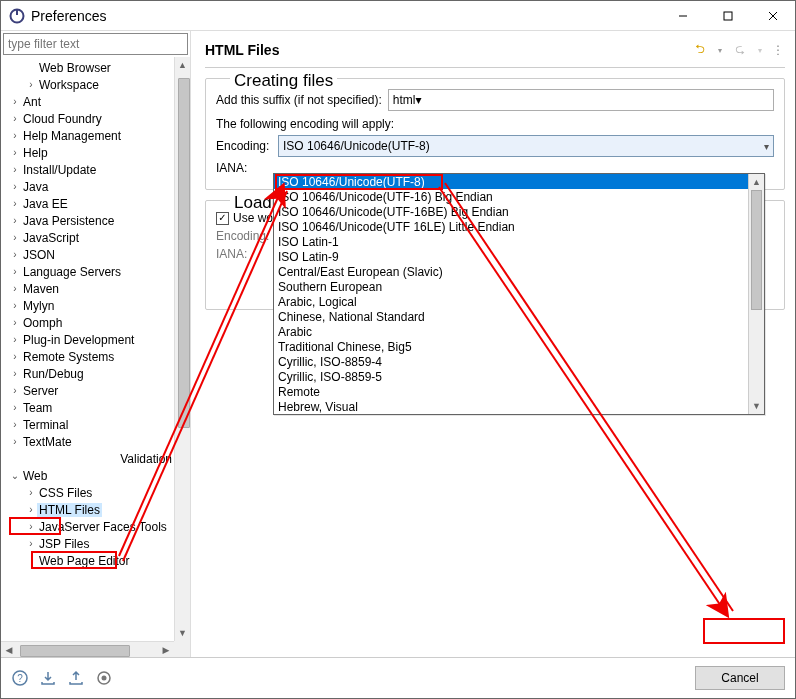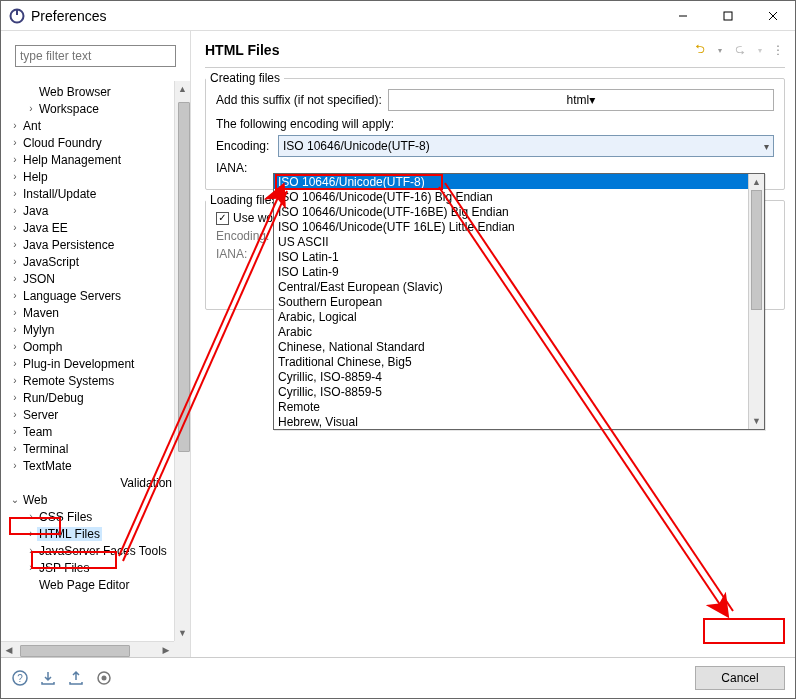--- a/index.html
+++ b/index.html
@@ -4,21 +4,21 @@
 <style>
   * { box-sizing: border-box; }
   html, body { margin:0; padding:0; font-family: "Segoe UI", Tahoma, sans-serif; font-size:12px; color:#000; background:#fff; }
   .window { width:796px; height:699px; border:1px solid #666; display:flex; flex-direction:column; position:relative; }
   .titlebar { height:30px; display:flex; align-items:center; padding:0 0 0 8px; border-bottom:1px solid #ddd; }
   .titlebar .icon { width:16px; height:16px; margin-right:6px; }
   .titlebar .title { flex:1; font-size:14px; }
   .titlebar .btn { width:45px; height:29px; display:flex; align-items:center; justify-content:center; }
   .body { flex:1; display:flex; min-height:0; }
   .sidebar { width:190px; display:flex; flex-direction:column; border-right:1px solid #ddd; }
-  .filterbox { margin:14px; }
+  .filterbox { margin:2px; }
   .filterbox input { width:100%; height:22px; padding:2px 4px; border:1px solid #888; font-size:12px; }
   .tree-wrap { flex:1; overflow:hidden; position:relative; background:#fff; }
   .tree { position:absolute; inset:0 16px 16px 0; overflow:hidden; padding:2px 0 0 2px; }
   .tree-item { display:flex; align-items:center; height:17px; padding-left:6px; white-space:nowrap; }
   .tree-item .tw { width:12px; display:inline-flex; justify-content:center; color:#555; font-size:10px; }
   .tree-item .lbl { padding:0 2px; }
   .tree-item.selected .lbl { background:#cde8ff; }
   .vscroll { position:absolute; top:0; right:0; bottom:16px; width:16px; background:#f0f0f0; border-left:1px solid #ddd; display:flex; flex-direction:column; align-items:center; }
   .vscroll .arrow { height:16px; width:100%; display:flex; align-items:center; justify-content:center; color:#666; font-size:9px; }
   .vscroll .thumb { width:12px; background:#c6c6c6; border:1px solid #aaa; margin:1px; height:70px; border-radius:1px; }
@@ -27,21 +27,21 @@
   .hscroll .thumb { height:12px; background:#c6c6c6; border:1px solid #aaa; margin:1px; width:90px; border-radius:1px; }
   .scroll-corner { position:absolute; right:0; bottom:0; width:16px; height:16px; background:#f0f0f0; }
   .main { flex:1; display:flex; flex-direction:column; padding:6px 10px 0 14px; min-width:0; }
   .main-header { display:flex; align-items:center; height:26px; }
   .main-header .h-title { font-size:14px; font-weight:600; flex:1; }
   .nav-arrows { display:flex; align-items:center; gap:2px; }
   .nav-arrows .a { width:18px; height:18px; display:flex; align-items:center; justify-content:center; font-size:12px; }
   .nav-arrows .menu-dots { width:14px; height:18px; display:flex; align-items:center; justify-content:center; color:#888; }
   .hr { border-bottom:1px solid #ccc; margin:4px 0 10px 0; }
   .group { border:1px solid #ccc; border-radius:2px; padding:10px 10px 10px 10px; margin-bottom:10px; position:relative; }
-  .group .legend { position:absolute; top:-8px; left:0; background:#fff; padding:0 4px; font-size:12px; }
+  .group .legend { position:absolute; top:-8px; left:24px; background:#fff; padding:0 4px; font-size:17px; }
   .row { display:flex; align-items:center; margin:4px 0; gap:6px; }
   .row label.k { min-width:56px; }
   .select { flex:1; height:22px; border:1px solid #7a98b3; background:#e9f1fb; display:flex; align-items:center; justify-content:space-between; padding:0 4px; font-size:12px; }
   .select .caret { font-size:10px; color:#555; }
   .faded { color:#777; }
   .checkbox { display:flex; align-items:center; gap:4px; }
   .checkbox .box { width:13px; height:13px; border:1px solid #555; display:flex; align-items:center; justify-content:center; font-size:10px; line-height:1; }
 
   .dropdown { position:absolute; left:272px; top:172px; width:492px; background:#fff; border:1px solid #646464; box-shadow: 1px 1px 0 rgba(0,0,0,0.1); z-index:5; display:flex; }
   .dropdown ul { list-style:none; margin:0; padding:0; flex:1; }
@@ -59,21 +59,21 @@
   .footer { border-top:1px solid #ccc; padding:8px 10px; display:flex; align-items:center; }
   .footer .ficons { display:flex; gap:10px; align-items:center; }
   .footer .ficons .fi { width:18px; height:18px; display:flex; align-items:center; justify-content:center; color:#5a7fa5; }
   .footer .spacer { flex:1; }
 
   
   .hl-red { position:absolute; border:2px solid #e00; pointer-events:none; z-index:20; }
   svg.anno { position:absolute; inset:0; width:796px; height:699px; pointer-events:none; z-index:21; }
 
   .suffix-row { display:flex; align-items:center; gap:6px; }
-  .suffix-row .sel { flex:1; height:22px; border:1px solid #adadad; background:#fff; display:flex; align-items:center; justify-content:center; padding:0 4px;}
+  .suffix-row .sel { flex:1; height:22px; border:1px solid #adadad; background:#fff; display:flex; align-items:center; justify-content:flex-start; padding:0 4px;}
 </style>
 </head>
 <body>
 
 <div class="window">
 
   <div class="titlebar">
     <span class="icon">
       <svg width="16" height="16" viewBox="0 0 16 16">
           <circle cx="8" cy="8" r="6.5" fill="#fff" stroke="#3b3f7a" stroke-width="2"></circle>
@@ -329,28 +329,27 @@
     <div style="width:6px;"></div>
     <div class="btn-std">Cancel</div>
   </div>
 
   <div class="dropdown">
     <ul id="dd-list">
         <li class="selected">ISO 10646/Unicode(UTF-8)</li>
         <li>ISO 10646/Unicode(UTF-16) Big Endian</li>
         <li>ISO 10646/Unicode(UTF-16BE) Big Endian</li>
         <li>ISO 10646/Unicode(UTF 16LE) Little Endian</li>
-        <li>US ASCII</li>
         <li>ISO Latin-1</li>
         <li>ISO Latin-9</li>
         <li>Central/East European (Slavic)</li>
         <li>Southern European</li>
         <li>Arabic, Logical</li>
+        <li>Chinese, National Standard</li>
         <li>Arabic</li>
-        <li>Chinese, National Standard</li>
         <li>Traditional Chinese, Big5</li>
         <li>Cyrillic, ISO-8859-4</li>
         <li>Cyrillic, ISO-8859-5</li>
         <li>Remote</li>
         <li>Hebrew, Visual</li>
       </ul>
     <div class="dd-scroll">
       <div class="arrow">▲</div>
       <div class="track">
           <div class="thumb"></div>

